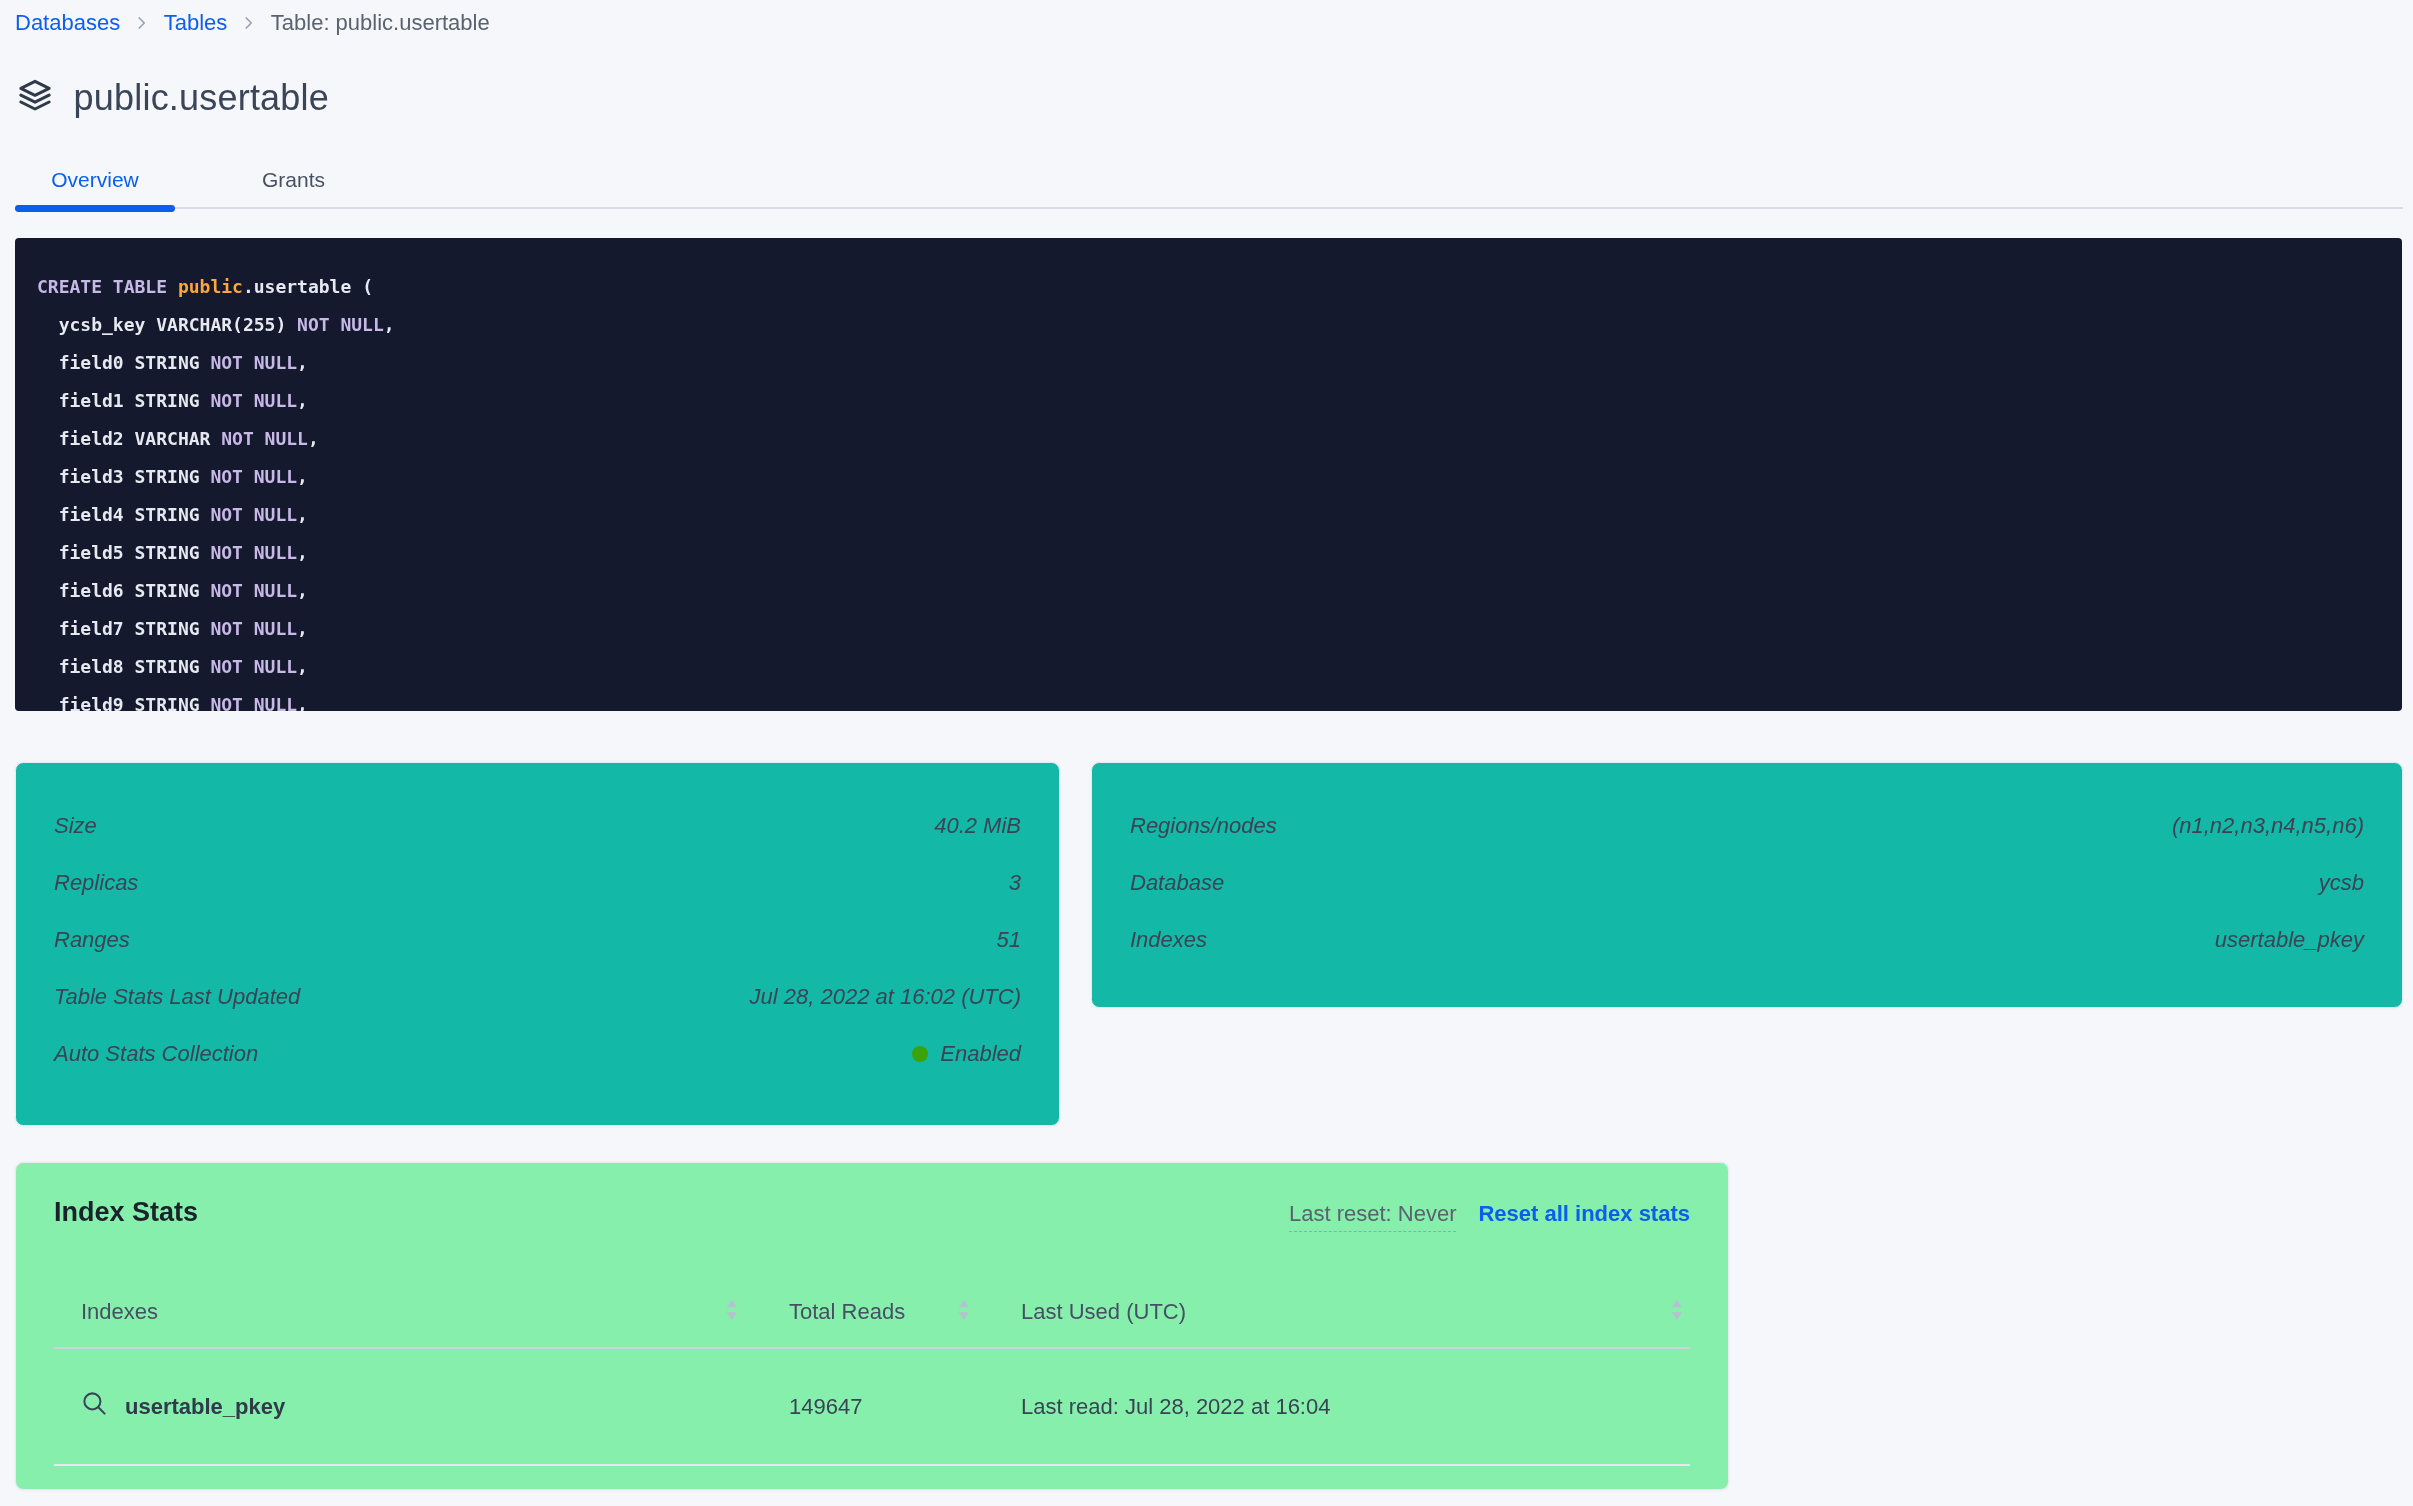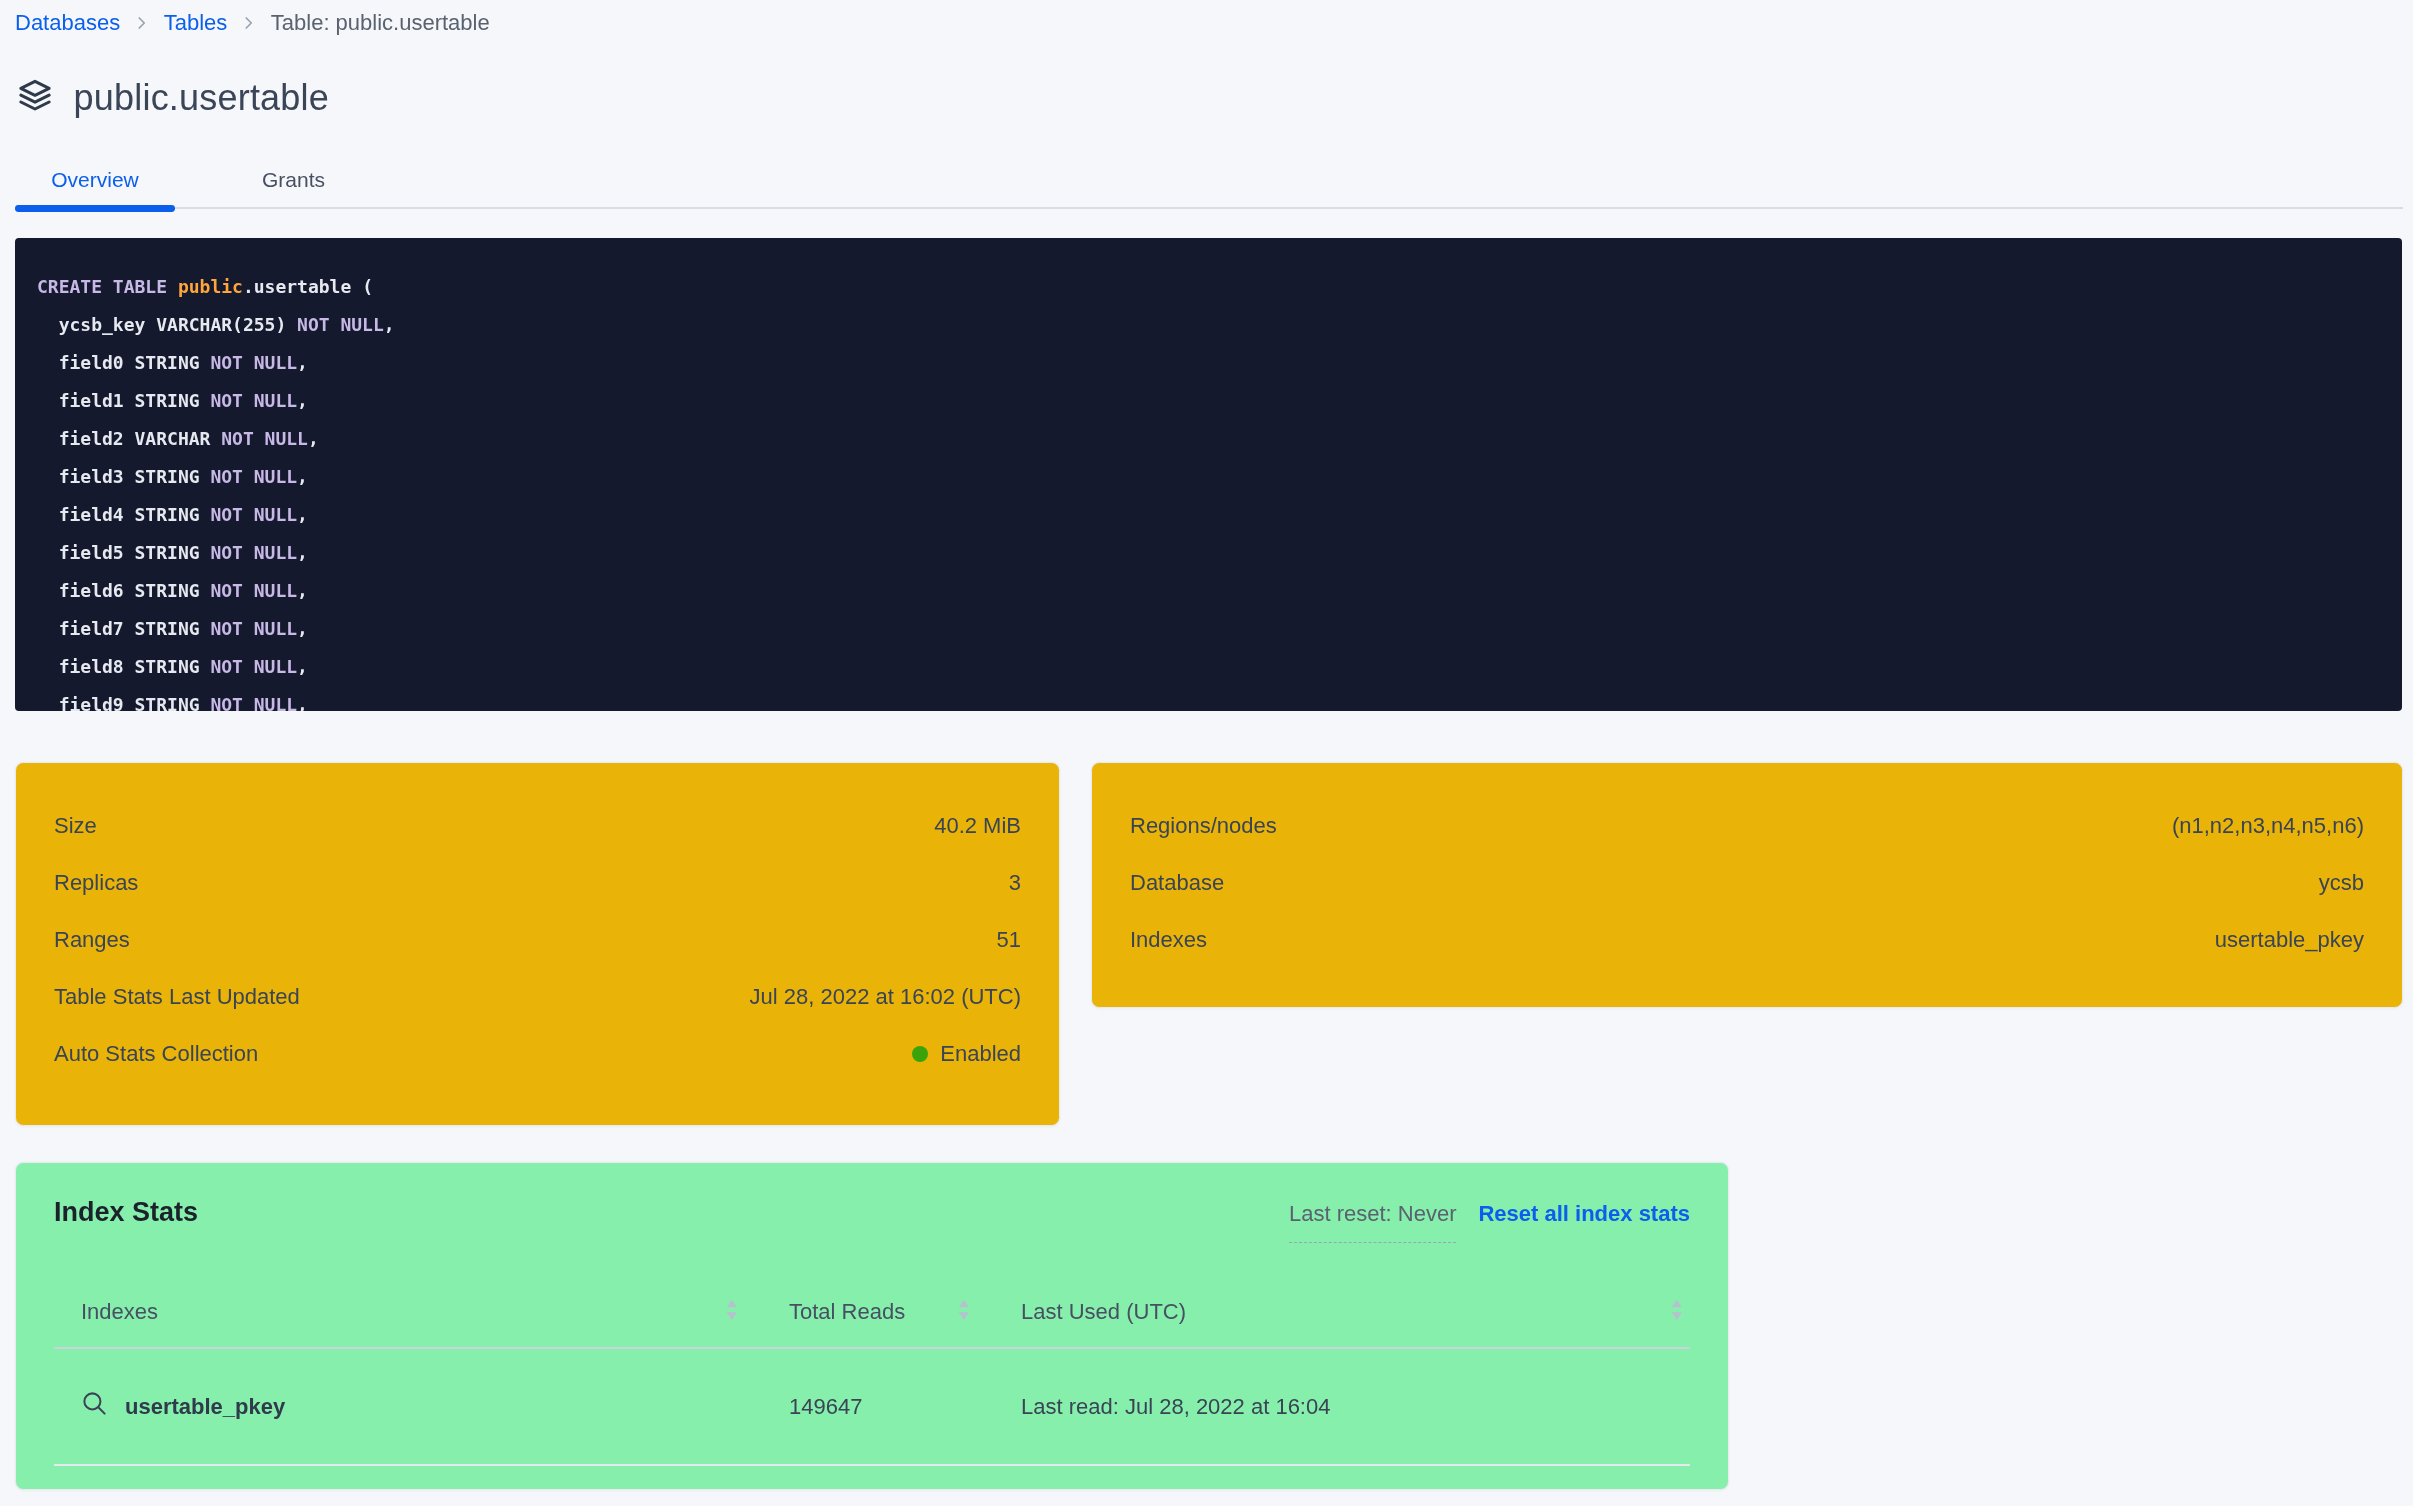--- a/index.html
+++ b/index.html
@@ -37,33 +37,33 @@
     font-weight:700; font-size:18px; line-height:38px;
     color:#e7e9f0;
   }
   .code-line { white-space:pre; }
   .tok-kw { color:#c7b8e6; }
   .tok-db { color:#ffa53b; }
   .tok-pl { color:#e7e9f0; }
 
   
   .cards-row { margin-top:51px; display:flex; gap:31px; align-items:flex-start; }
-  .card { background:#eab308; border:0.8px solid #e7ecf3; border-radius:8.4px; box-shadow:0 0.8px 2.5px rgba(50,60,80,.05); }
+  .card { background:#14b8a6; border:0.8px solid #e7ecf3; border-radius:8.4px; box-shadow:0 0.8px 2.5px rgba(50,60,80,.05);font-style:italic; }
   .card.left  { width:1045px; height:364px; padding:34px 38px; }
   .card.right { width:1312px; height:246px; padding:34px 38px; }
   .stat-row { height:57px; display:flex; align-items:center; justify-content:space-between; font-size:22px; color:#394455; }
   .stat-value { text-align:right; display:flex; align-items:center; }
   .status-dot { width:16px; height:16px; border-radius:50%; background:#3aa30a; display:inline-block; margin-right:11.8px; }
 
   
   .index-card { margin-top:36px; width:1714px; height:328px; padding:34px 38px 0; background:#86efac; border:0.8px solid #e7ecf3; border-radius:8.4px; box-shadow:0 0.8px 2.5px rgba(50,60,80,.05); }
   .index-header { display:flex; align-items:flex-start; justify-content:space-between; height:46px; }
   .index-title { font-size:27px; font-weight:700; color:#1c222b; }
   .reset-area { display:flex; align-items:baseline; gap:22px; font-size:22px; margin-top:3.4px; }
-  .last-reset { color:#5a6270; border-bottom:1.7px dashed #9aa5b2; padding-bottom:15px; }
+  .last-reset { color:#5a6270; border-bottom:1.7px dashed #9aa5b2; padding-bottom:4px; }
   .reset-link { color:#0b5fec; cursor:pointer; text-decoration:none;font-weight:bold; }
 
   .table-header { margin-top:34px; height:70px; display:grid; grid-template-columns:708px 232px 1fr; align-items:center; font-size:22px; color:#475063; }
   .th { display:flex; align-items:center; padding-left:27px; height:100%; cursor:pointer; }
   .th .sort-icon { margin-left:auto; margin-right:23.6px; }
   .th.th-last .sort-icon { margin-right:6.7px; }
   .header-divider { height:1.7px; background:#cbd2dc; }
   .data-row { height:115px; display:grid; grid-template-columns:708px 232px 1fr; align-items:center; font-size:22px; color:#394455; }
   .cell { padding-left:27px; display:flex; align-items:center; gap:17px; }
   .index-name { font-weight:700; color:#2f3a4b; cursor:pointer; }

